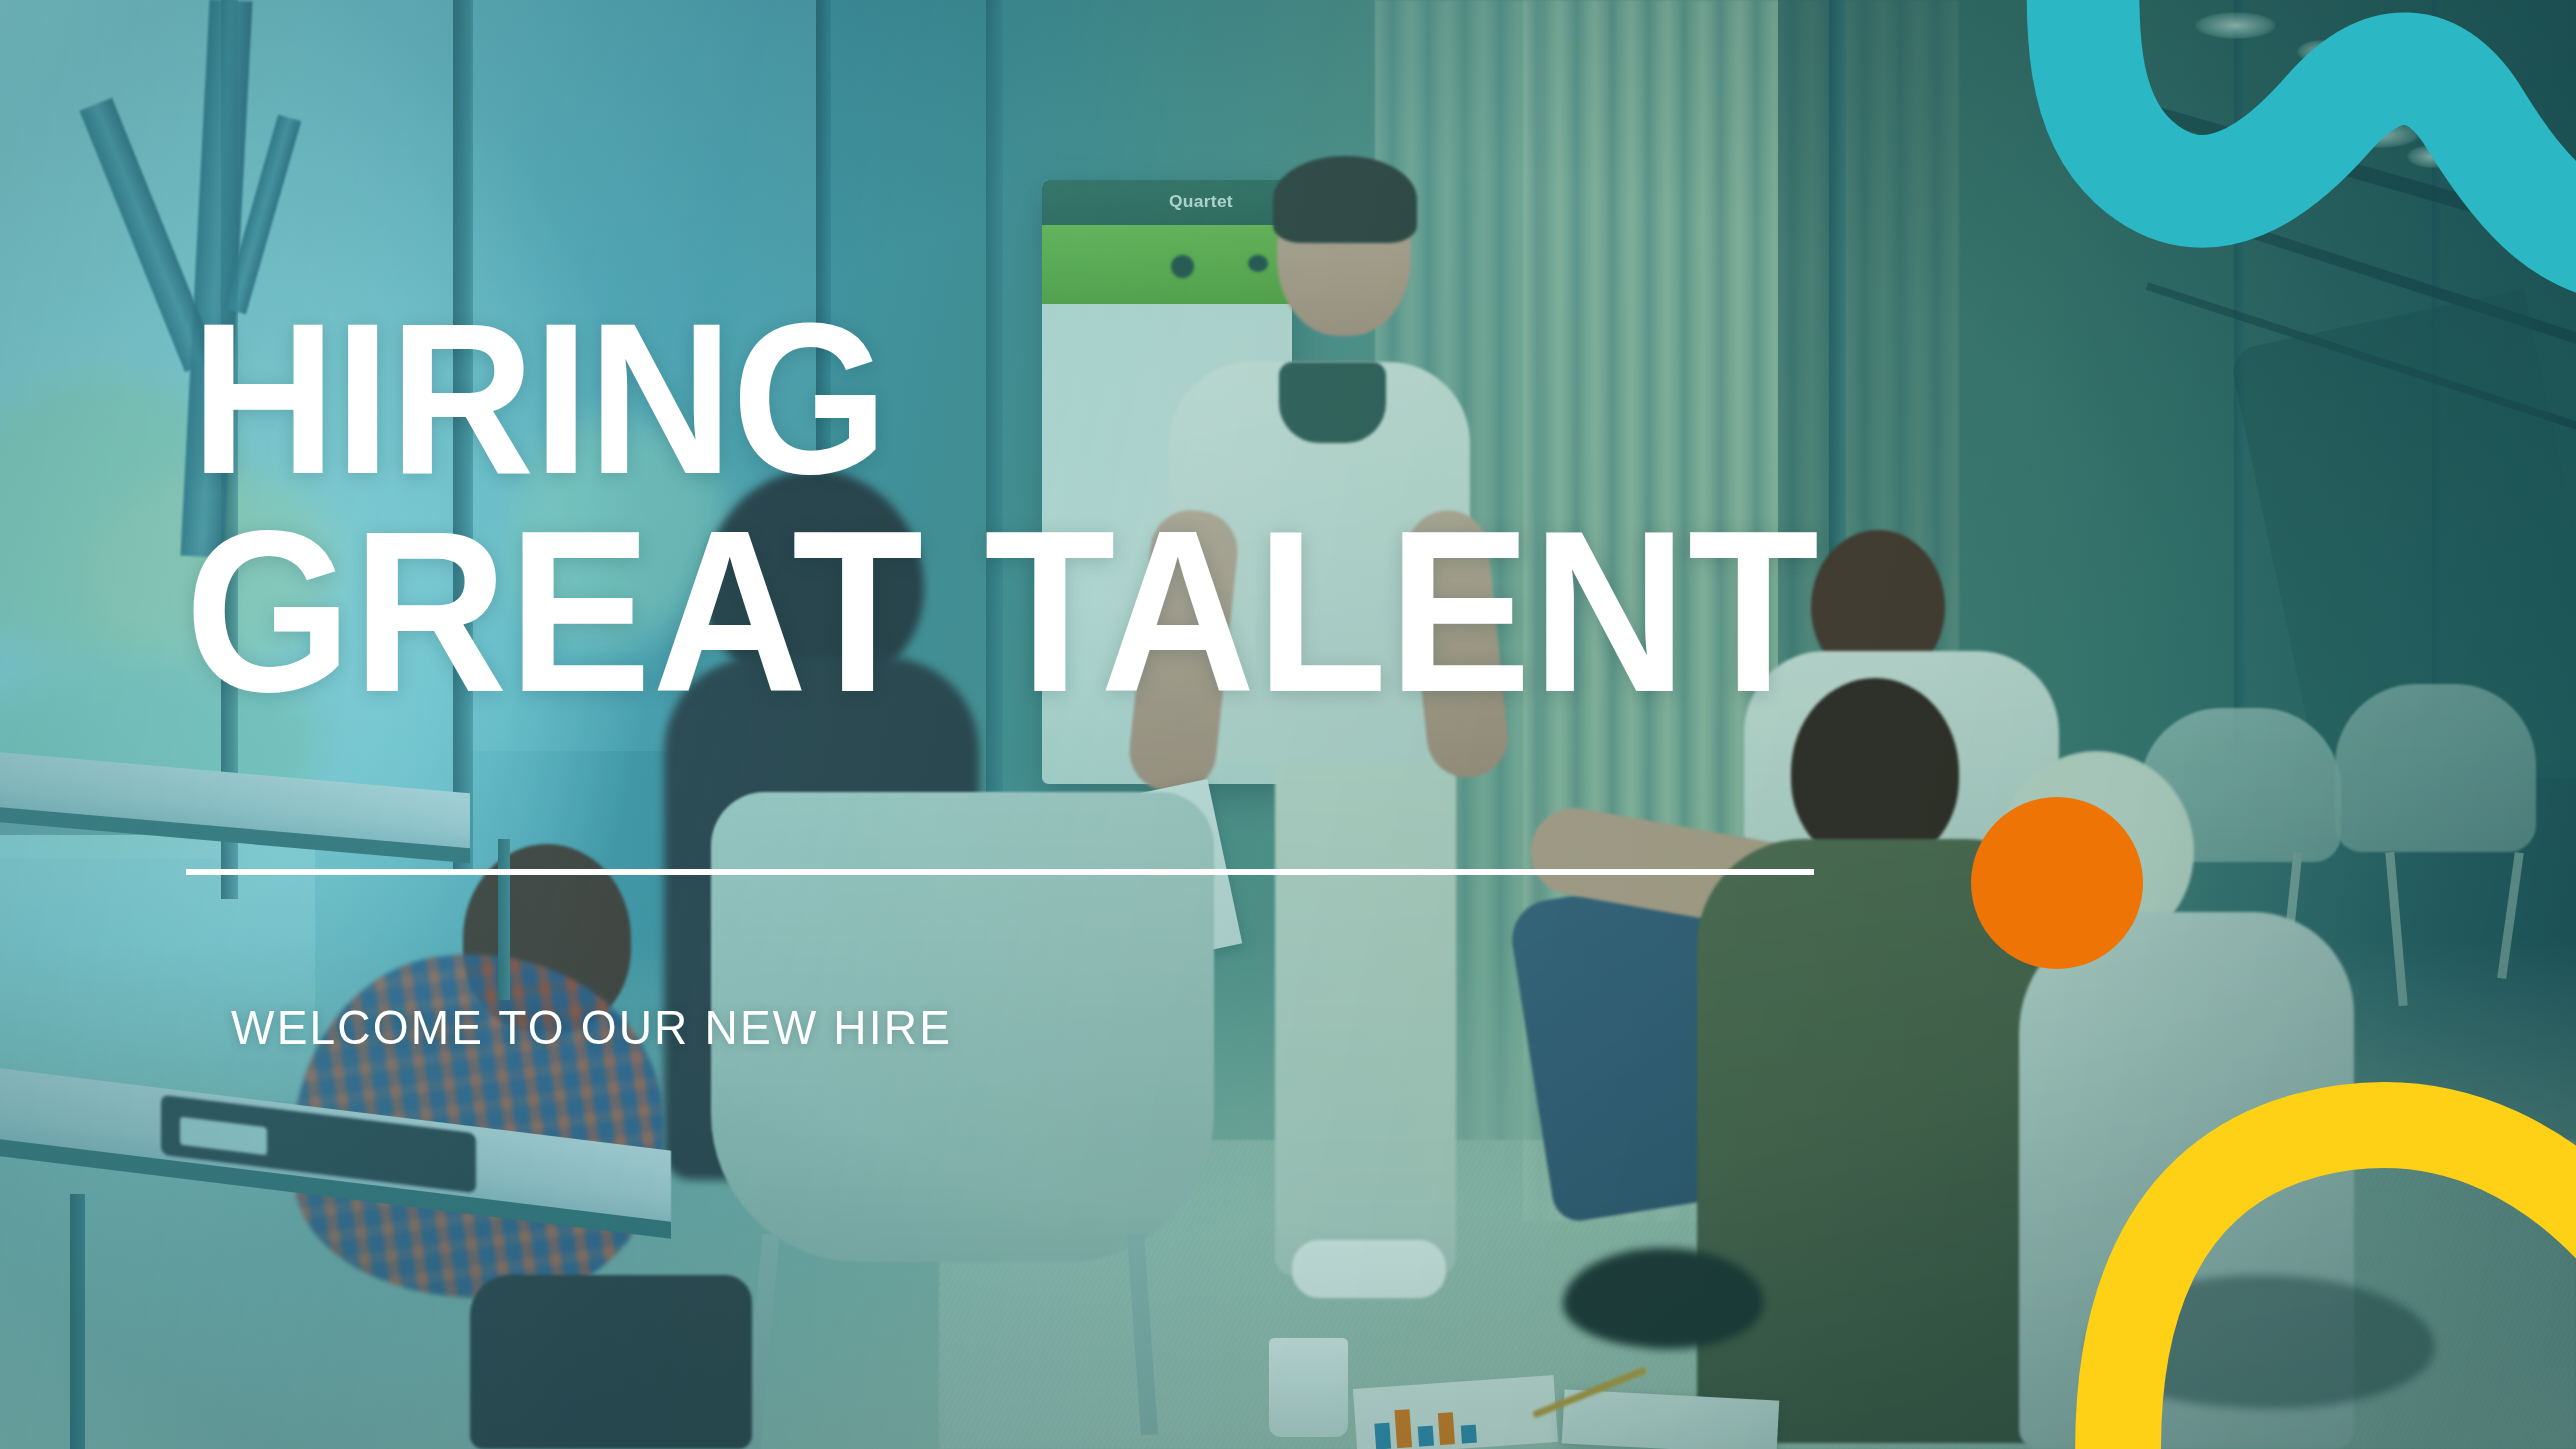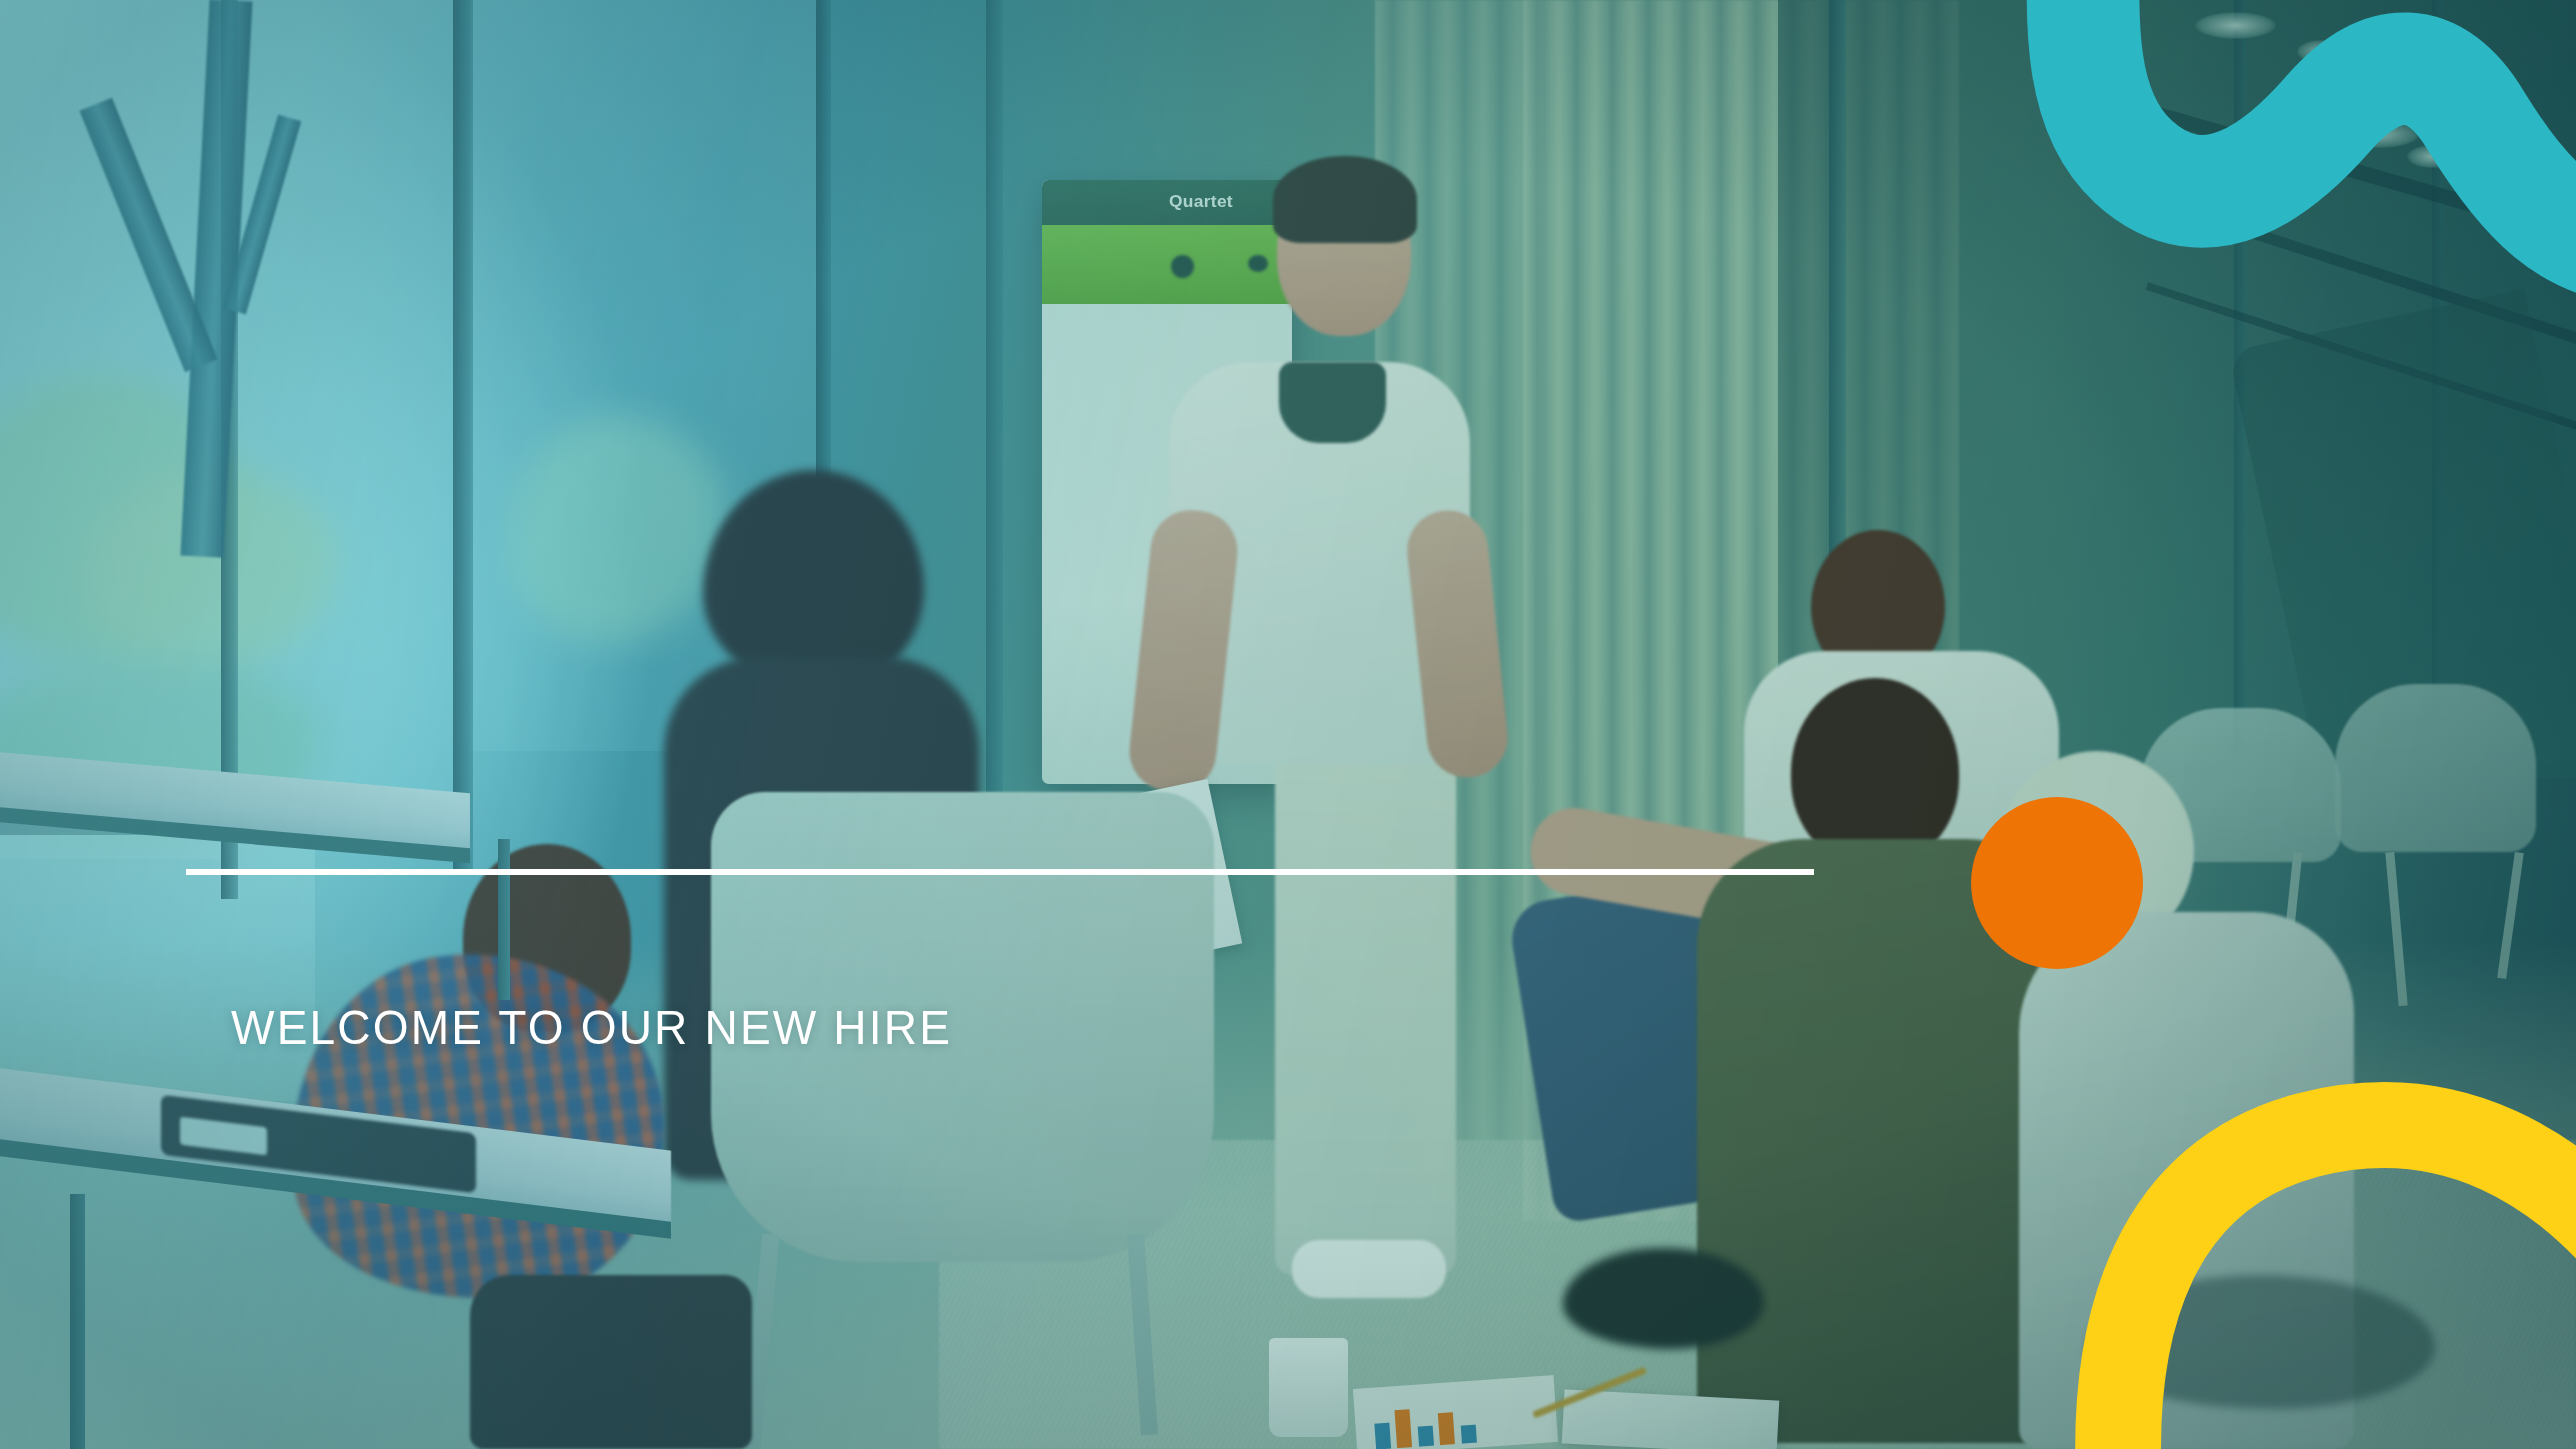--- a/index.html
+++ b/index.html
@@ -433,19 +433,22 @@
 
     <div class="dot-orange" style="left:1971px;top:797px;width:172px;height:172px;background:#ED7405;"></div>
 
     <svg style="right:-54px;bottom:-40px;width:604px;height:456px;" viewBox="0 0 900 680" fill="none">
       <path d="M 140 700
                C 120 420, 200 210, 420 152
                C 640 96, 800 210, 900 330" stroke="#FFD116" stroke-width="128" stroke-linecap="round" stroke-linejoin="round"></path>
     </svg>
   </div>
 
+  <div class="copy">
+    <h1 class="headline"><span>HIRING</span><span class="l2">GREAT TALENT</span></h1>
+  </div>
 
   <div class="rule"></div>
 
   <div class="subline">WELCOME TO OUR NEW HIRE</div>
 
 </div>
 
 
 </body></html>

